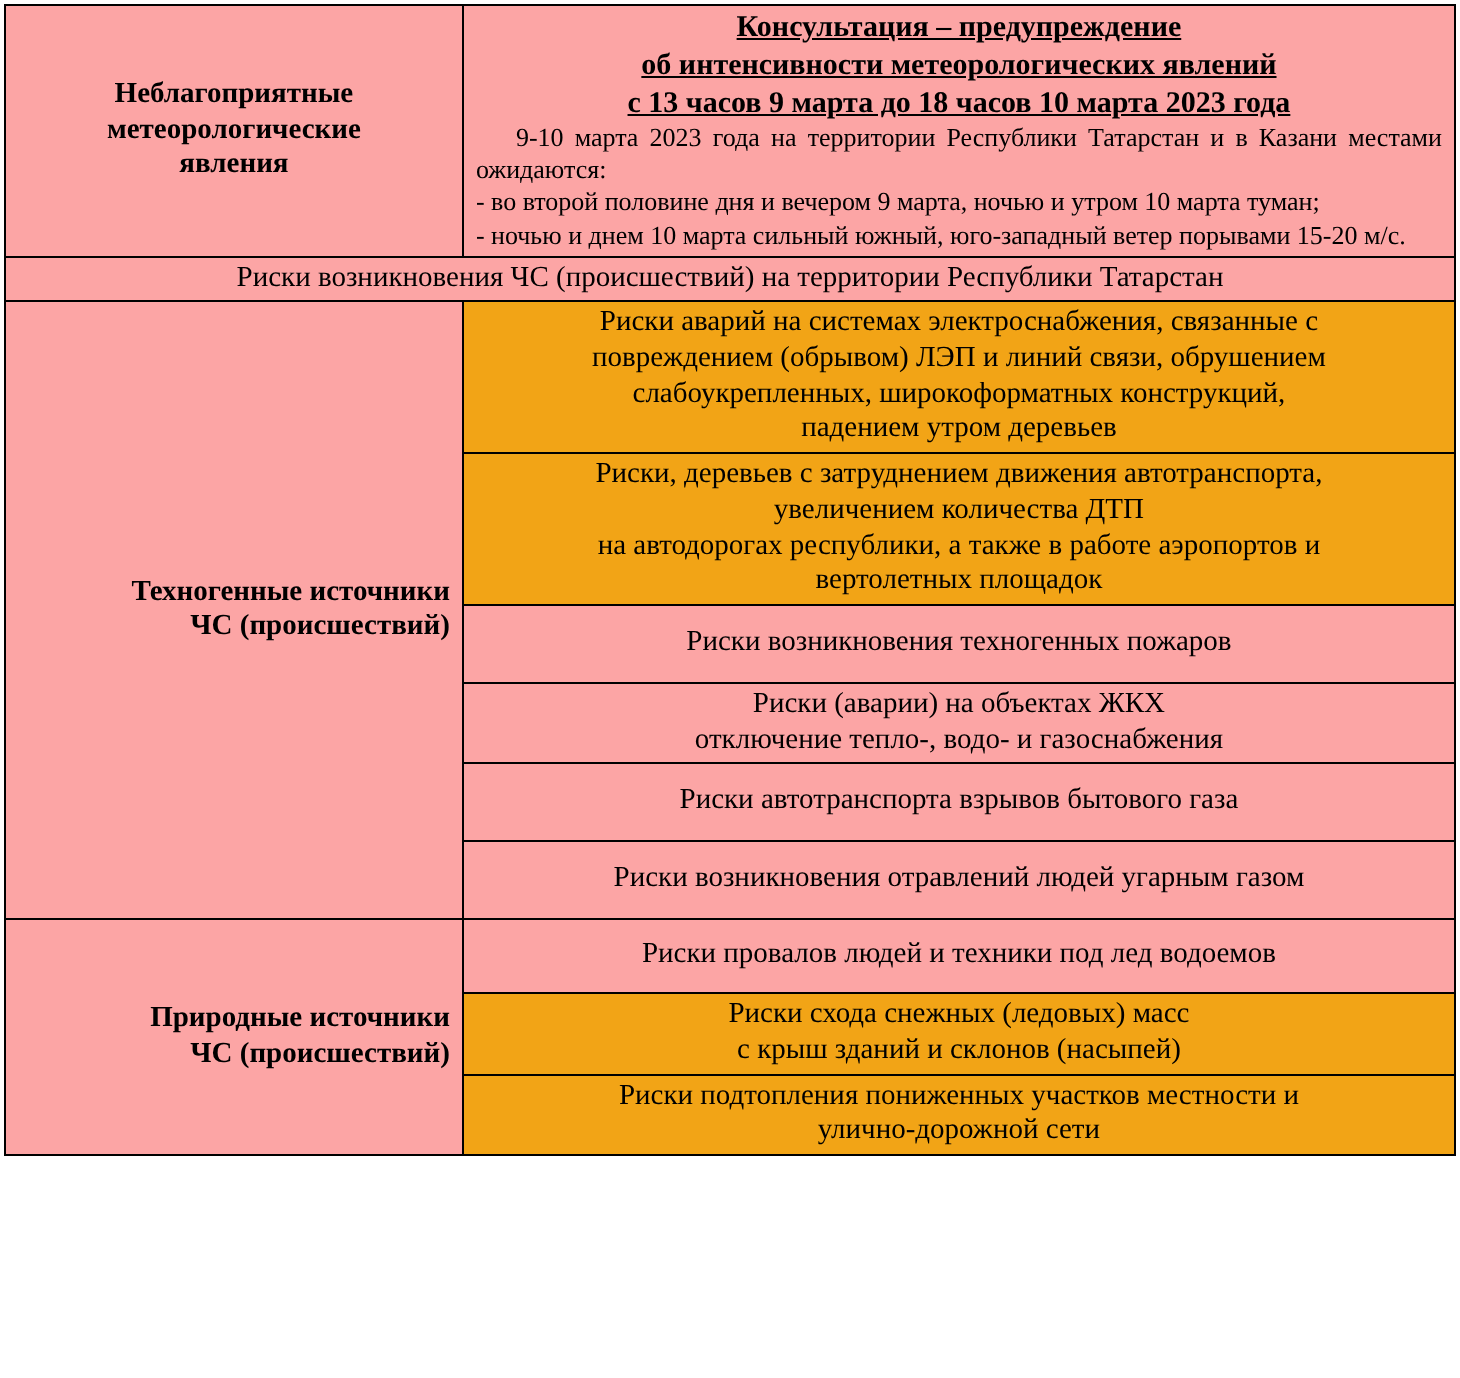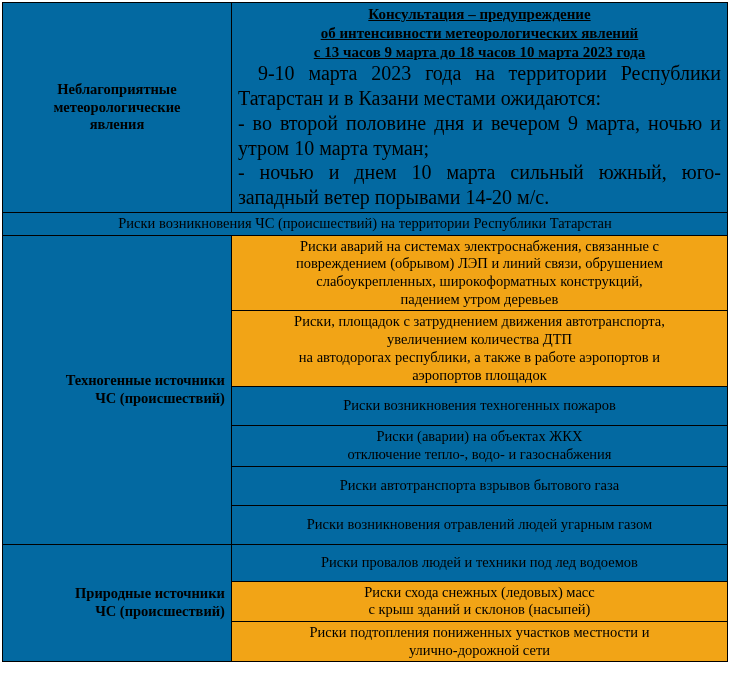--- a/index.html
+++ b/index.html
@@ -26,39 +26,39 @@
   table.doc td {
     border: 1px solid #000000;
     vertical-align: middle;
     padding: 2px 6px;
     font-size: 14.5px;
     line-height: 1.22;
   }
   .col-left { width: 228px; }
   .col-right { width: 494px; }
 
-  .yellow { background: #0369a1; margin-top: 34px; }
+  .yellow { background: #fca5a5; margin-top: 34px; }
   .orange { background: #F2A416; margin-left: 29px; }
 
   .head-left {
     text-align: center;
     font-weight: bold;
     font-size: 15px;
     line-height: 1.3;
   }
   .head-right-line {
     text-align: center;
     font-weight: bold;
     text-decoration: underline;
     font-size: 15px;
     line-height: 1.25;
   }
   .body-par {
     text-align: justify;
-    font-size: 20px;
+    font-size: 13px;
     line-height: 1.24;
     margin: 0;
   }
   .body-par.first {
     text-indent: 20px;
   }
   .section-title {
     text-align: center;
     font-weight: normal;
     font-size: 15px;
@@ -92,21 +92,21 @@
           <div>Неблагоприятные</div>
           <div>метеорологические</div>
           <div>явления</div>
         </td>
         <td class="yellow pad-more">
           <div class="head-right-line">Консультация – предупреждение</div>
           <div class="head-right-line">об интенсивности метеорологических явлений</div>
           <div class="head-right-line">с 13 часов 9 марта до 18 часов 10 марта 2023 года</div>
           <div class="body-par first">9-10 марта 2023 года на территории Республики Татарстан и в Казани местами ожидаются:</div>
           <div class="body-par">- во второй половине дня и вечером 9 марта, ночью и утром 10 марта туман;</div>
-          <div class="body-par">- ночью и днем 10 марта сильный южный, юго-западный ветер порывами 14-20 м/с.</div>
+          <div class="body-par">- ночью и днем 10 марта сильный южный, юго-западный ветер порывами 15-20 м/с.</div>
         </td>
       </tr>
 
       <tr>
         <td class="yellow section-title" colspan="2">Риски возникновения ЧС (происшествий) на территории Республики Татарстан</td>
       </tr>
 
       <tr>
         <td class="yellow src-label" rowspan="6">
           <div>Техногенные источники</div>
@@ -114,24 +114,24 @@
         </td>
         <td class="orange cell-center">
           <div>Риски аварий на системах электроснабжения, связанные с</div>
           <div>повреждением (обрывом) ЛЭП и линий связи, обрушением</div>
           <div>слабоукрепленных, широкоформатных конструкций,</div>
           <div>падением утром деревьев</div>
         </td>
       </tr>
       <tr>
         <td class="orange cell-center">
-          <div>Риски, площадок с затруднением движения автотранспорта,</div>
+          <div>Риски, деревьев с затруднением движения автотранспорта,</div>
           <div>увеличением количества ДТП</div>
           <div>на автодорогах республики, а также в работе аэропортов и</div>
-          <div>аэропортов площадок</div>
+          <div>вертолетных площадок</div>
         </td>
       </tr>
       <tr>
         <td class="yellow cell-center" style="height:34px">
           <div>Риски возникновения техногенных пожаров</div>
         </td>
       </tr>
       <tr>
         <td class="yellow cell-center">
           <div>Риски (аварии) на объектах ЖКХ</div>

